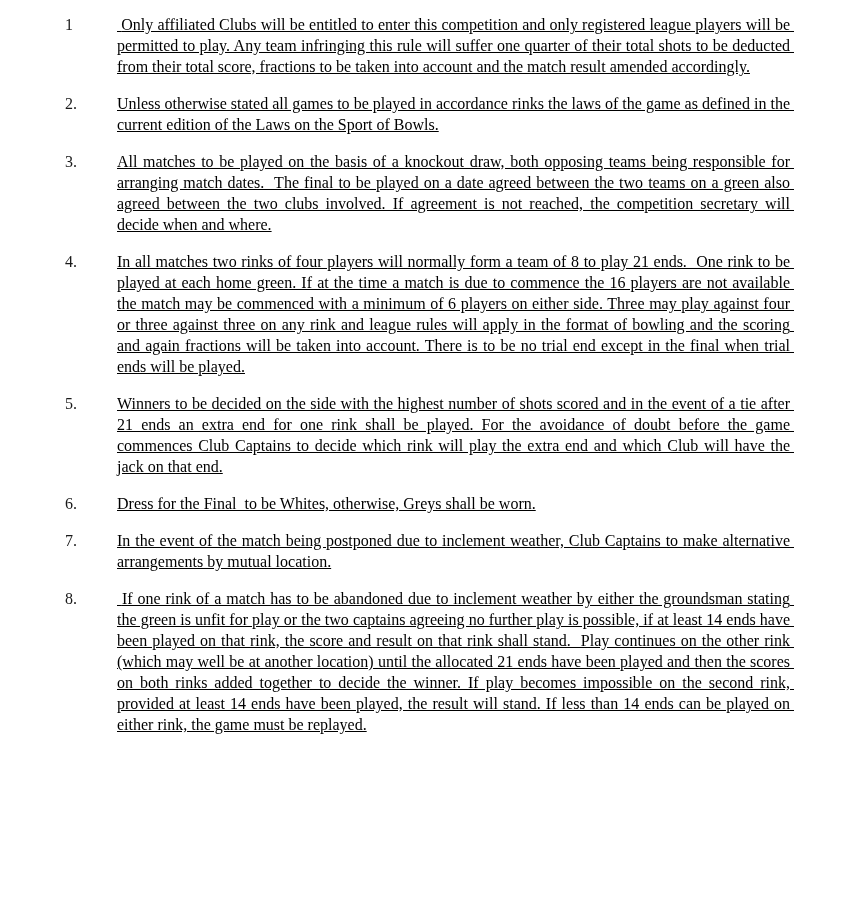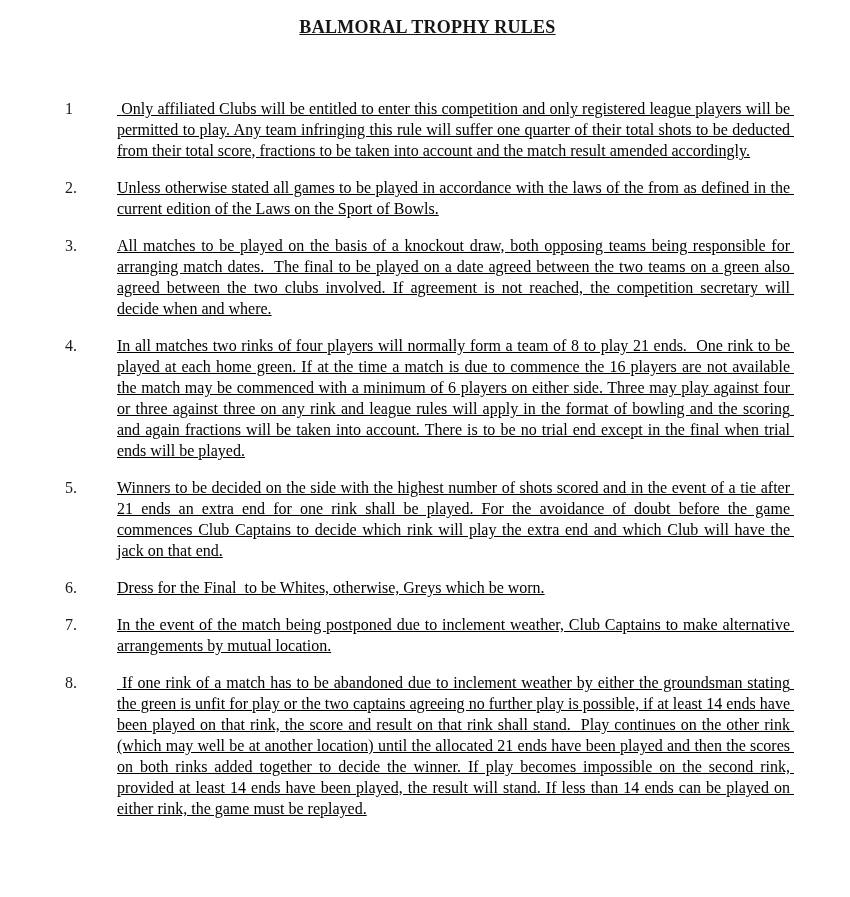--- a/index.html
+++ b/index.html
@@ -55,50 +55,49 @@
     text-align: justify;
     white-space: pre-wrap;
     color: #000000;
     text-decoration: underline;
   }
 </style>
 </head>
 <body>
 
 <div class="page">
-  <h1 class="title">BALMORAL TROPHY RULES</h1>
   <div class="rules" id="rules-list">
   <div class="rule">
     <div class="rule-number">1</div>
     <div class="rule-text"> Only affiliated Clubs will be entitled to enter this competition and only registered league players will be permitted to play. Any team infringing this rule will suffer one quarter of their total shots to be deducted from their total score, fractions to be taken into account and the match result amended accordingly.</div>
   </div>
 
   <div class="rule">
     <div class="rule-number">2.</div>
-    <div class="rule-text">Unless otherwise stated all games to be played in accordance with the laws of the from as defined in the current edition of the Laws on the Sport of Bowls.</div>
+    <div class="rule-text">Unless otherwise stated all games to be played in accordance rinks the laws of the game as defined in the current edition of the Laws on the Sport of Bowls.</div>
   </div>
 
   <div class="rule">
     <div class="rule-number">3.</div>
     <div class="rule-text">All matches to be played on the basis of a knockout draw, both opposing teams being responsible for arranging match dates.  The final to be played on a date agreed between the two teams on a green also agreed between the two clubs involved. If agreement is not reached, the competition secretary will decide when and where.</div>
   </div>
 
   <div class="rule">
     <div class="rule-number">4.</div>
     <div class="rule-text">In all matches two rinks of four players will normally form a team of 8 to play 21 ends.  One rink to be played at each home green. If at the time a match is due to commence the 16 players are not available the match may be commenced with a minimum of 6 players on either side. Three may play against four or three against three on any rink and league rules will apply in the format of bowling and the scoring and again fractions will be taken into account. There is to be no trial end except in the final when trial ends will be played.</div>
   </div>
 
   <div class="rule">
     <div class="rule-number">5.</div>
     <div class="rule-text">Winners to be decided on the side with the highest number of shots scored and in the event of a tie after 21 ends an extra end for one rink shall be played. For the avoidance of doubt before the game commences Club Captains to decide which rink will play the extra end and which Club will have the jack on that end.</div>
   </div>
 
   <div class="rule">
     <div class="rule-number">6.</div>
-    <div class="rule-text">Dress for the Final  to be Whites, otherwise, Greys which be worn.</div>
+    <div class="rule-text">Dress for the Final  to be Whites, otherwise, Greys shall be worn.</div>
   </div>
 
   <div class="rule">
     <div class="rule-number">7.</div>
     <div class="rule-text">In the event of the match being postponed due to inclement weather, Club Captains to make alternative arrangements by mutual location.</div>
   </div>
 
   <div class="rule">
     <div class="rule-number">8.</div>
     <div class="rule-text"> If one rink of a match has to be abandoned due to inclement weather by either the groundsman stating the green is unfit for play or the two captains agreeing no further play is possible, if at least 14 ends have been played on that rink, the score and result on that rink shall stand.  Play continues on the other rink (which may well be at another location) until the allocated 21 ends have been played and then the scores on both rinks added together to decide the winner. If play becomes impossible on the second rink, provided at least 14 ends have been played, the result will stand. If less than 14 ends can be played on either rink, the game must be replayed.</div>

